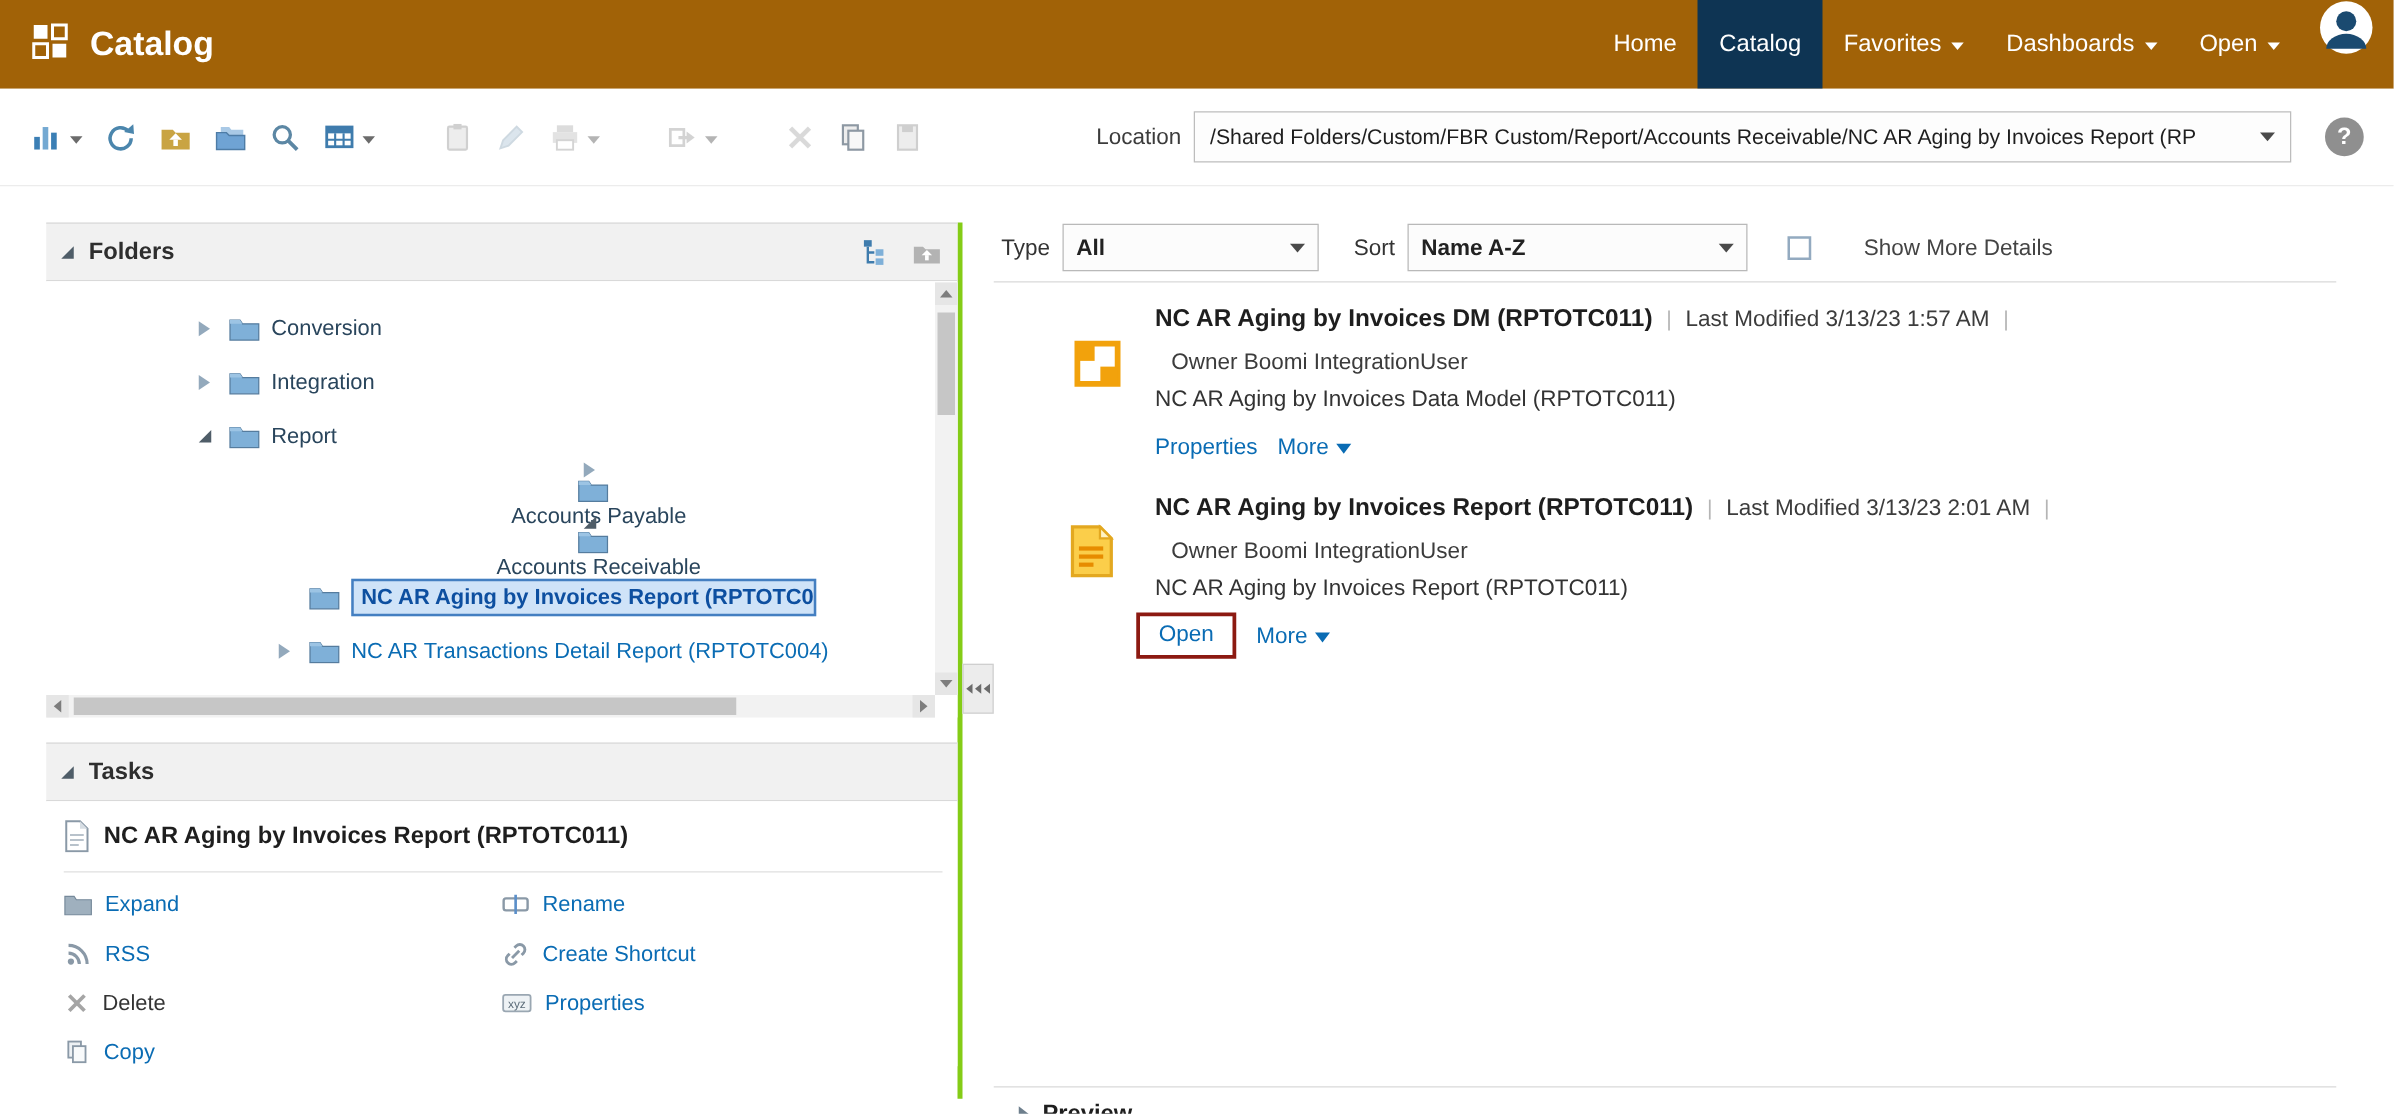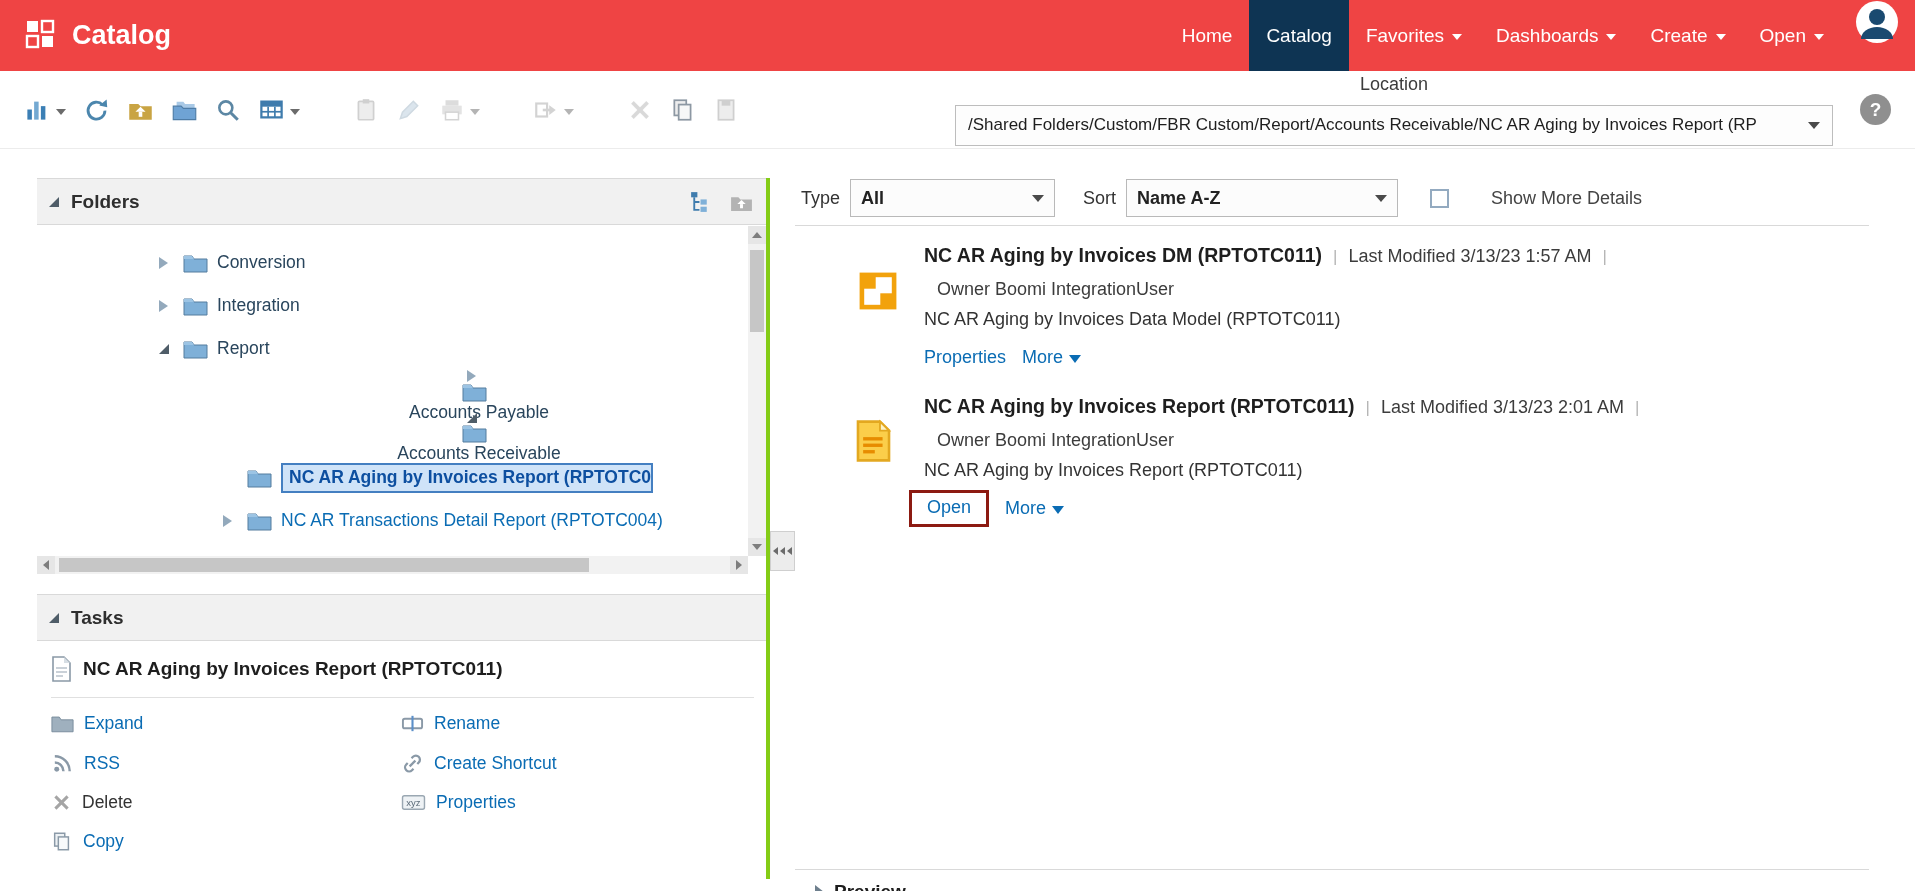--- a/index.html
+++ b/index.html
@@ -1,38 +1,38 @@
 <!DOCTYPE html>
 <html><head>
 <meta charset="utf-8">
 <style>
   html,body{margin:0;padding:0;width:1915px;height:891px;overflow:hidden;background:#fff;
     font-family:"Liberation Sans","DejaVu Sans",sans-serif;position:relative;}
   *{box-sizing:border-box;}
   a{text-decoration:none;cursor:pointer;}
 
   
-  .topbar{position:absolute;top:0;left:0;right:0;height:71px;background:#ef4444;display:flex;
+  .topbar{position:absolute;top:0;left:0;right:0;height:71px;background:#a16207;display:flex;
     align-items:center;justify-content:space-between;padding:0 16px 0 24px;}
   .brand{display:flex;align-items:center;gap:16px;}
   .app-title{color:#fff;font-size:27px;font-weight:bold;}
   .topnav{display:flex;align-items:flex-start;height:100%;}
   .nav-item{color:#fff;font-size:19px;padding:0 17px;height:100%;display:flex;align-items:center;gap:8px;}
   .nav-item.active{background:#0e3453;}
   .caret-w{width:0;height:0;border-left:5px solid transparent;border-right:5px solid transparent;border-top:6px solid #fff;margin-top:3px;}
   .avatar{margin-left:14px;display:flex;align-items:center;cursor:pointer;}
 
   
   .toolbar{position:absolute;top:71px;left:0;right:0;height:78px;display:flex;align-items:center;
     padding:0 24px;gap:17px;border-bottom:1px solid #ececec;background:#fff;}
   .tb-btn{display:flex;align-items:center;gap:5px;cursor:pointer;flex-shrink:0;}
   .tb-caret{width:0;height:0;border-left:5px solid transparent;border-right:5px solid transparent;border-top:6px solid #6b6b6b;margin-top:4px;}
   .gap-l{margin-left:36px;}
   .disabled{opacity:.5;}
-  .location{display:flex;align-items:center;gap:10px;margin-left:auto;flex-direction:column;}
+  .location{display:flex;align-items:center;gap:10px;margin-left:auto;}
   .loc-label{font-size:18px;color:#3c3c3c;}
   .loc-box{width:878px;height:41px;border:1px solid #bdbdbd;background:#fdfdfd;display:flex;
     align-items:center;padding:0 12px;font-size:17px;color:#1e1e1e;cursor:pointer;}
   .loc-text{flex:1;white-space:nowrap;overflow:hidden;}
   .dd-caret{width:0;height:0;border-left:6px solid transparent;border-right:6px solid transparent;border-top:7px solid #4a4a4a;margin-left:8px;flex-shrink:0;}
   .help{width:31px;height:31px;border-radius:50%;background:#8f8f8f;color:#fff;font-weight:bold;
     display:flex;align-items:center;justify-content:center;font-size:19px;cursor:pointer;flex-shrink:0;margin-left:10px;}
 
   
   .left-panel{position:absolute;left:37px;top:178px;width:733px;bottom:12px;border-right:4px solid #84cc16;}
@@ -137,24 +137,20 @@
       </a>
     <a class="nav-item">
         <span>Favorites</span>
         <i class="caret-w"></i>
       </a>
     <a class="nav-item">
         <span>Dashboards</span>
         <i class="caret-w"></i>
       </a>
     <a class="nav-item">
-        <span>Create</span>
-        <i class="caret-w"></i>
-      </a>
-    <a class="nav-item">
         <span>Open</span>
         <i class="caret-w"></i>
       </a>
     <span class="avatar">
       <svg width="44" height="44" viewBox="0 0 44 44">
         <circle cx="22" cy="22" r="21" fill="#fff"></circle>
         <circle cx="22" cy="17" r="8" fill="#1a4a70"></circle>
         <path d="M6 39a16 12 0 0 1 32 0z" fill="#1a4a70"></path>
       </svg>
     </span>

